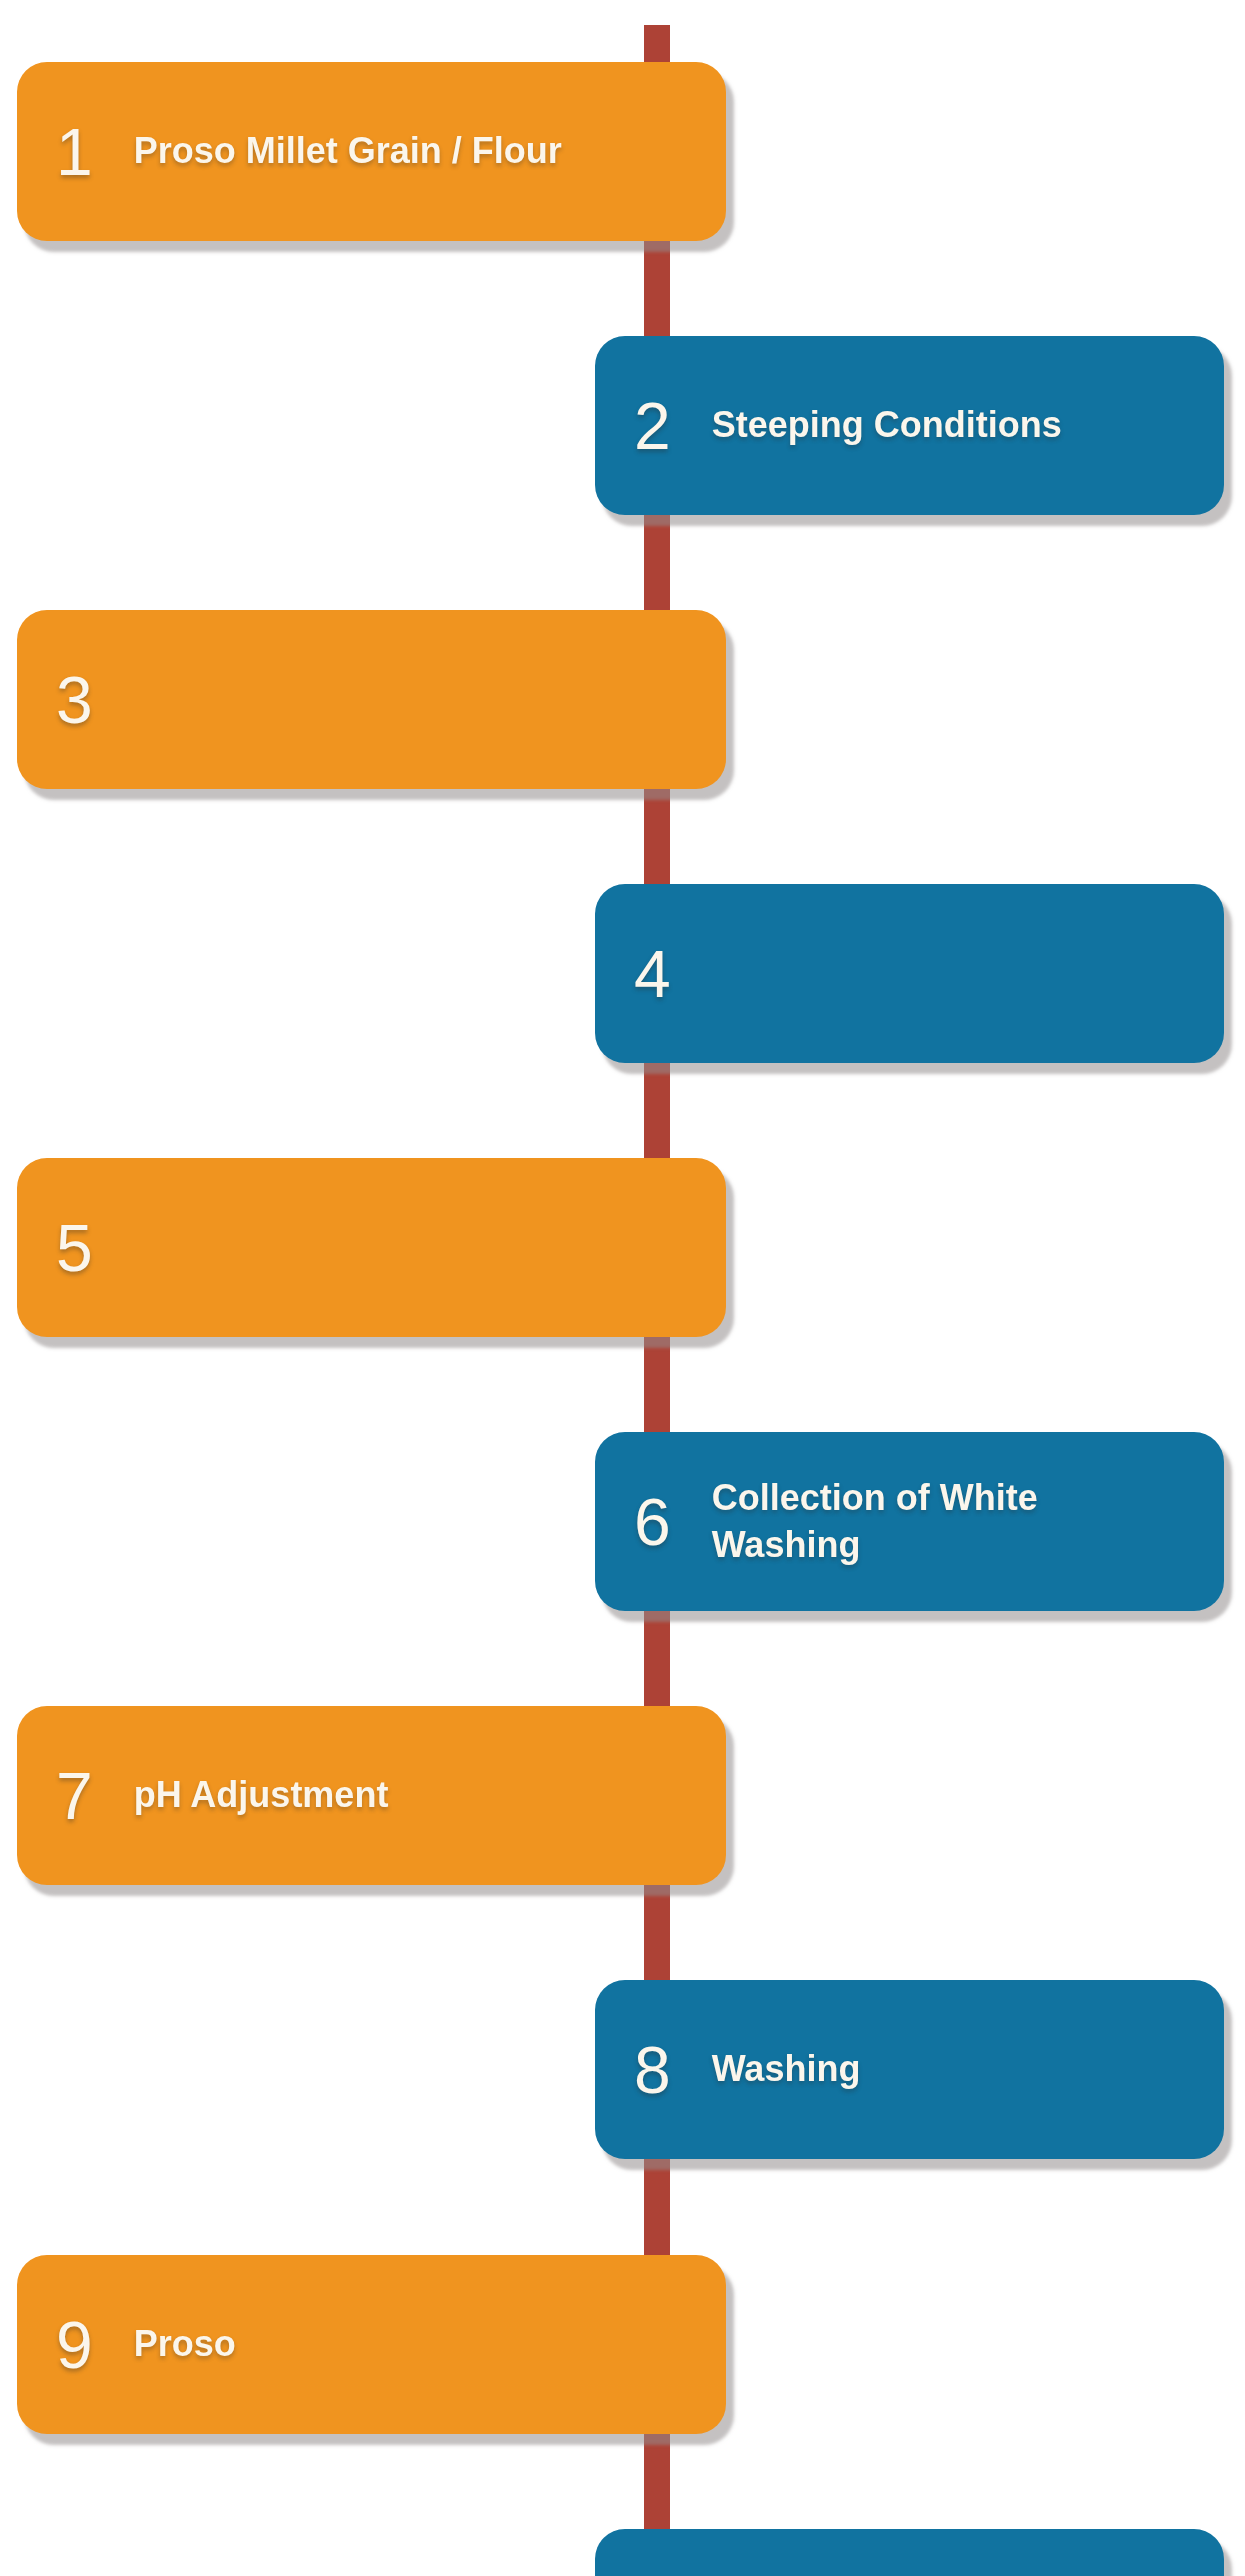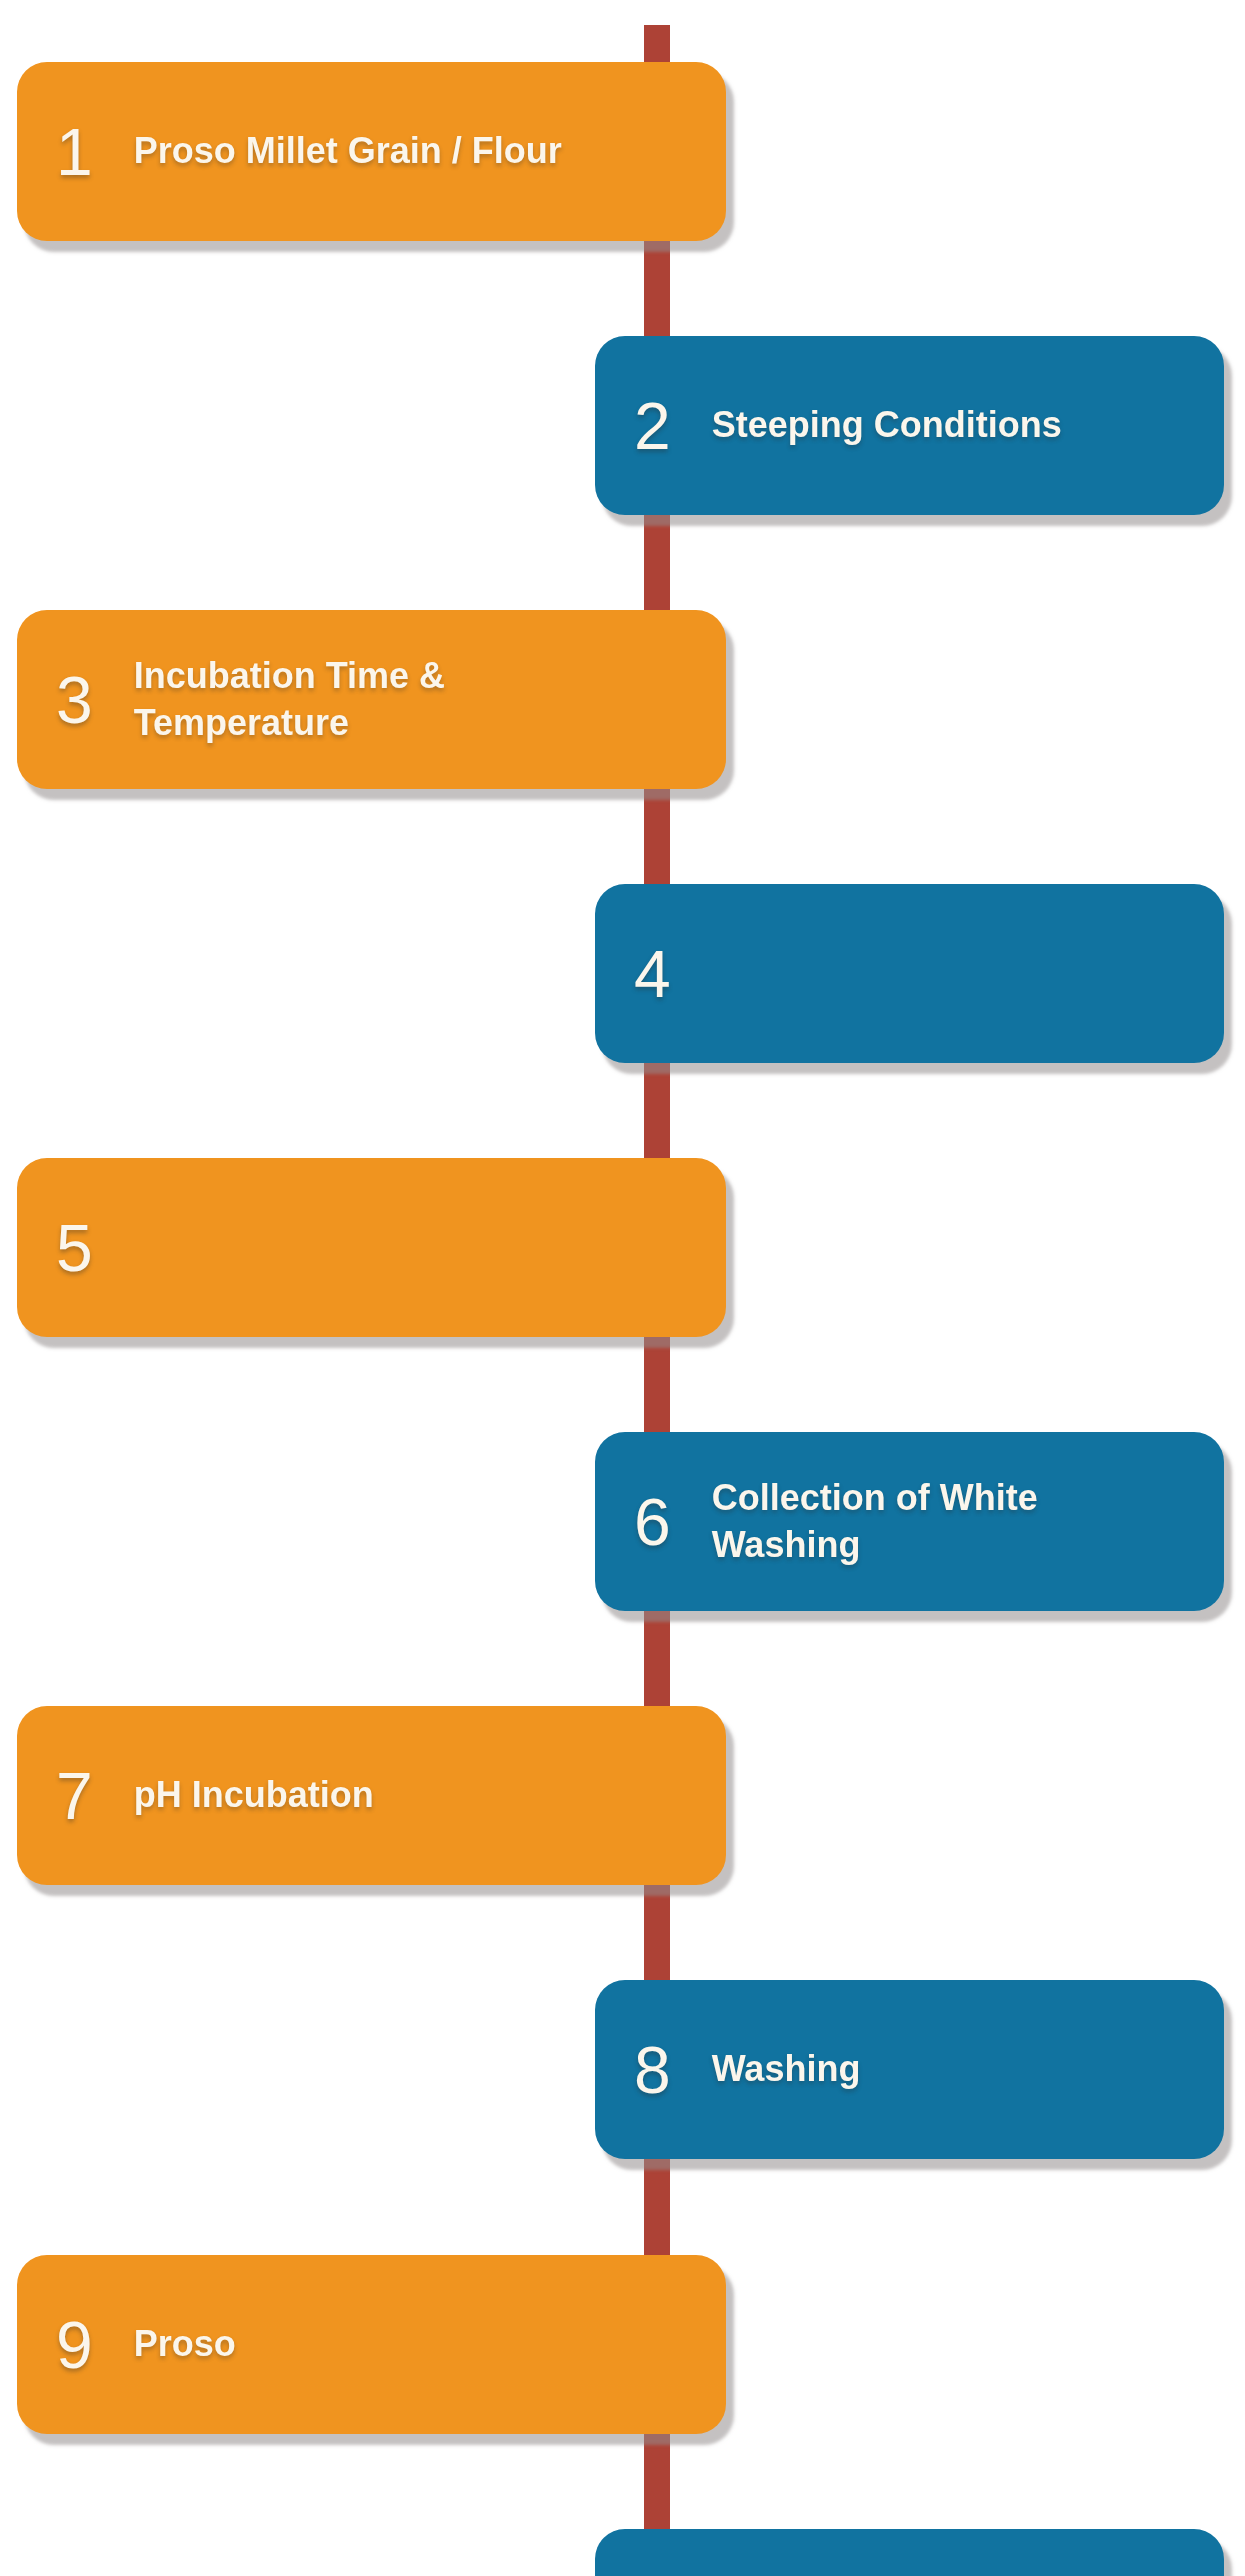--- a/index.html
+++ b/index.html
@@ -83,41 +83,39 @@
     <span class="label">Proso Millet Grain / Flour</span>
   </div>
 
   <div class="box blue p1">
     <span class="num">2</span>
     <span class="label">Steeping Conditions</span>
   </div>
 
   <div class="box orange p2">
     <span class="num">3</span>
-    <span class="label">Incubation Time &amp;
-Temperature</span>
   </div>
 
   <div class="box blue p3">
     <span class="num">4</span>
   </div>
 
   <div class="box orange p4">
     <span class="num">5</span>
   </div>
 
   <div class="box blue p5">
     <span class="num">6</span>
     <span class="label">Collection of White
 Washing</span>
   </div>
 
   <div class="box orange p6">
     <span class="num">7</span>
-    <span class="label">pH Incubation</span>
+    <span class="label">pH Adjustment</span>
   </div>
 
   <div class="box blue p7">
     <span class="num">8</span>
     <span class="label">Washing</span>
   </div>
 
   <div class="box orange p8">
     <span class="num">9</span>
     <span class="label">Proso</span>

